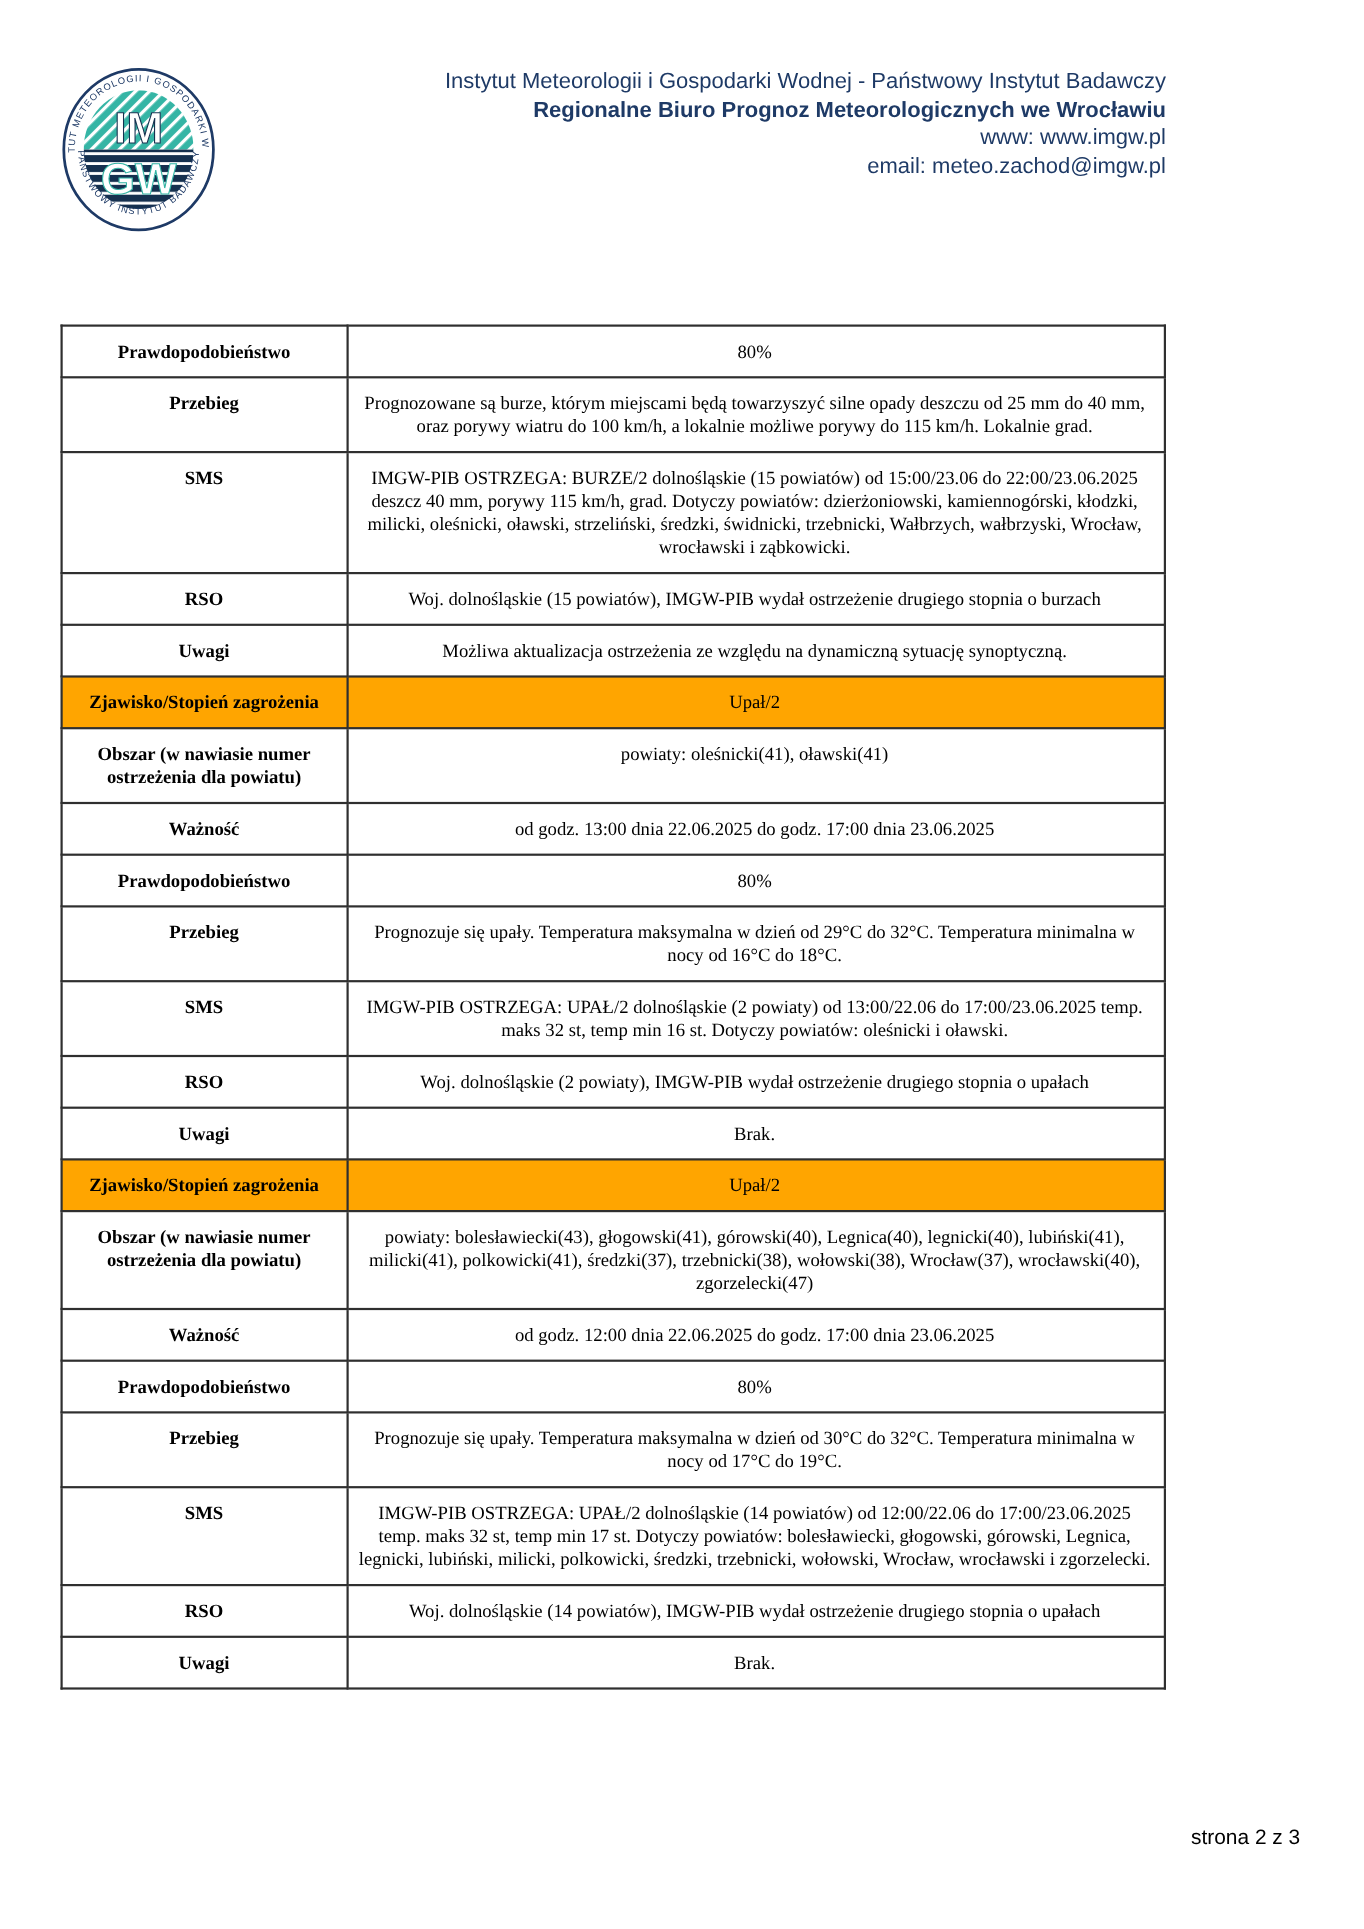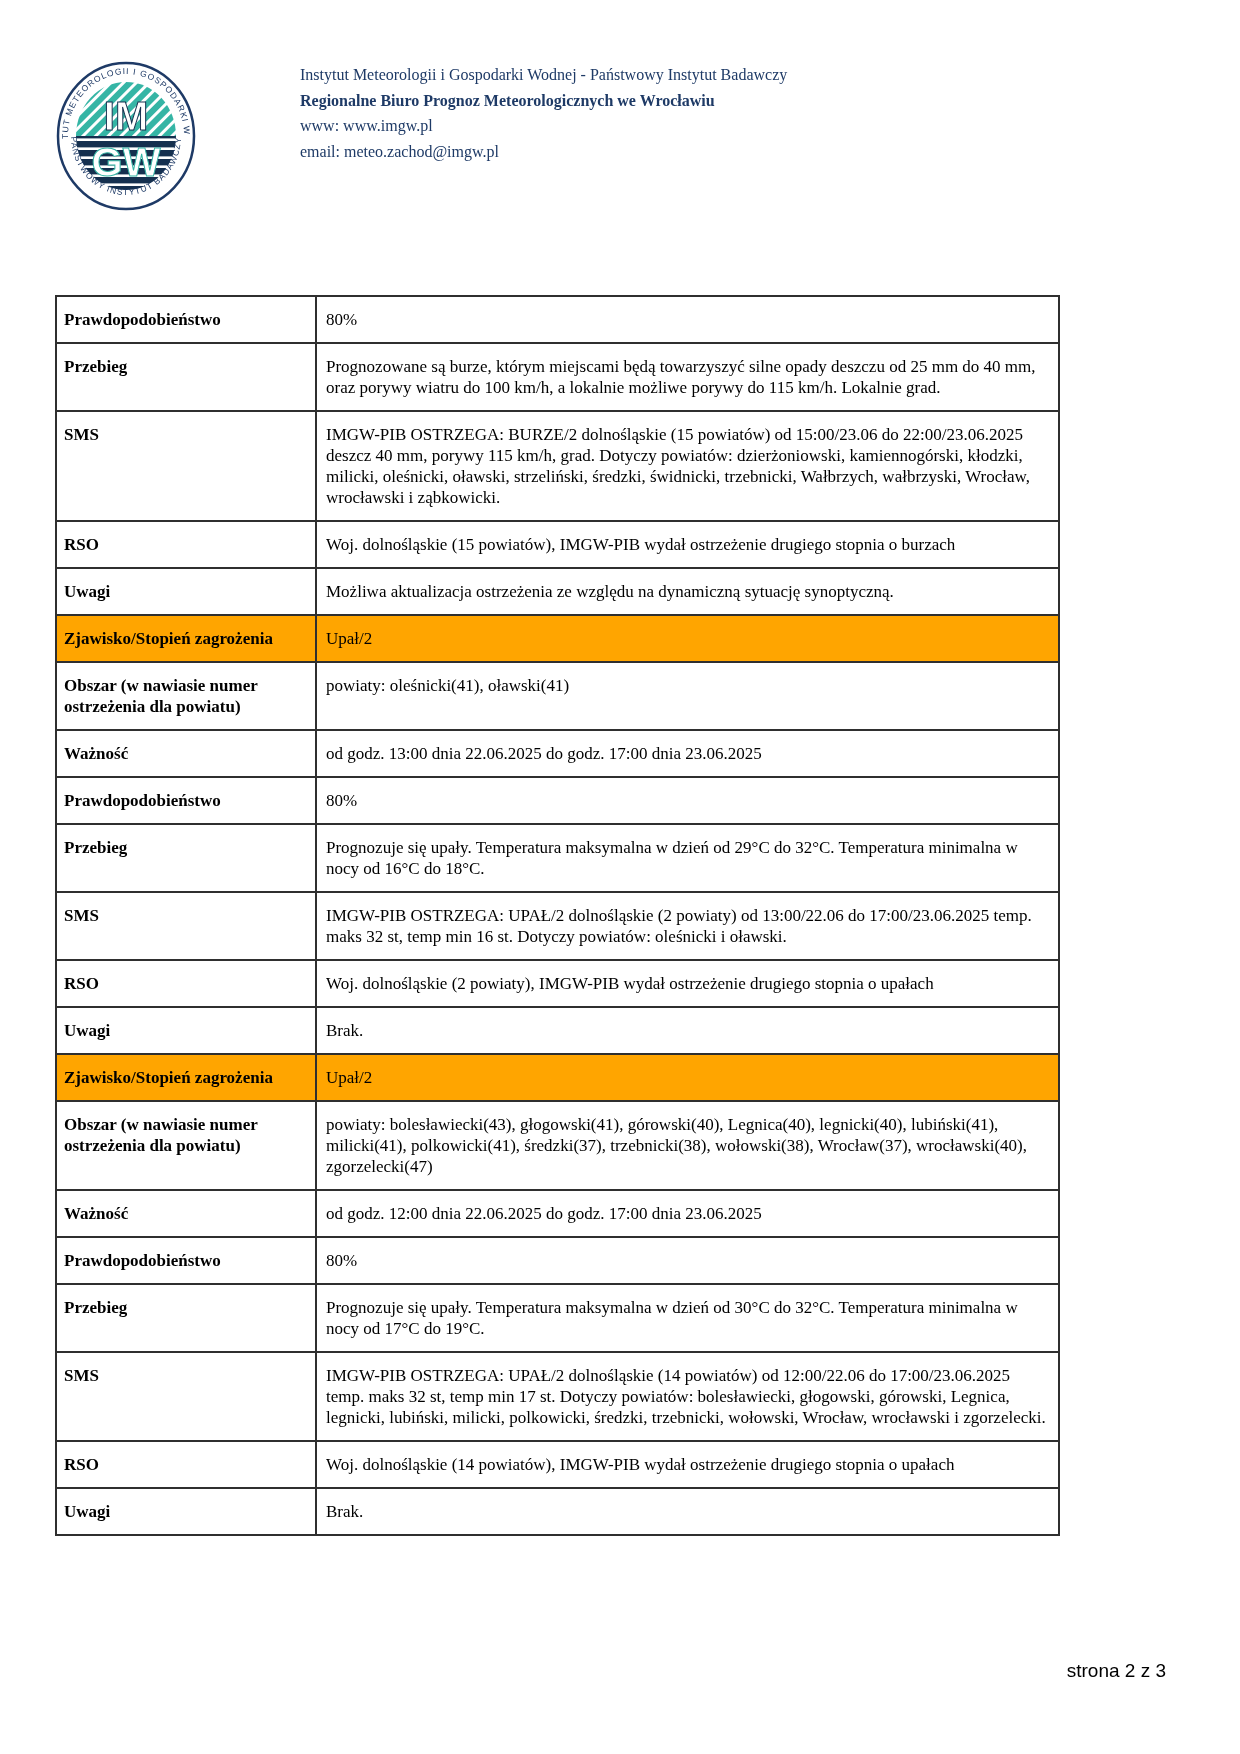--- a/index.html
+++ b/index.html
@@ -6,41 +6,42 @@
   html,body { background:#ffffff; }
   body {
     width:1240px; height:1754px; position:relative; overflow:hidden;
     font-family:"Liberation Serif","DejaVu Serif",serif;
     color:#000;
   }
   
   .logo-wrap { position:absolute; top:60px; left:55px; width:142px; height:152px; }
   .header-text {
     position:absolute; top:62px; right:180px; width:760px;
-    text-align:left; color:var(--navy,#1e3a66);
-    font-family:Liberation Serif, serif;
-    font-size:16px; line-height:25.5px;
+    text-align:right; color:var(--navy,#1e3a66);
+    font-family:Liberation Sans, sans-serif;
+    font-size:20px; line-height:25.5px;
   }
   .header-text .bold { font-weight:bold; }
   
   table.warnings {
     position:absolute; top:295px; left:55px; width:1005px;
     border-collapse:collapse; table-layout:fixed;
     font-size:17px;
+    text-align:center;
   }
   table.warnings td {
     border:2px solid var(--border,#2f2f2f);
     vertical-align:top; line-height:21px;
   }
   td.label { width:260px; font-weight:bold; padding:12px 8px 12px 7px; }
   td.value { padding:12px 12px 12px 9px; }
   tr.highlight td { background:var(--highlight,#FFA500); }
   
   .footer {
-    position:absolute; top:1660px; right:74px;
+    position:absolute; top:1660px; right:58px;
     font-family:"Liberation Sans","DejaVu Sans",sans-serif;
     font-size:19px; color:#000;
   }
 </style>
 </head>
 <body>
 
 <div class="logo-wrap">
   <svg width="142" height="152" viewBox="0 0 142 152">
     <defs>

